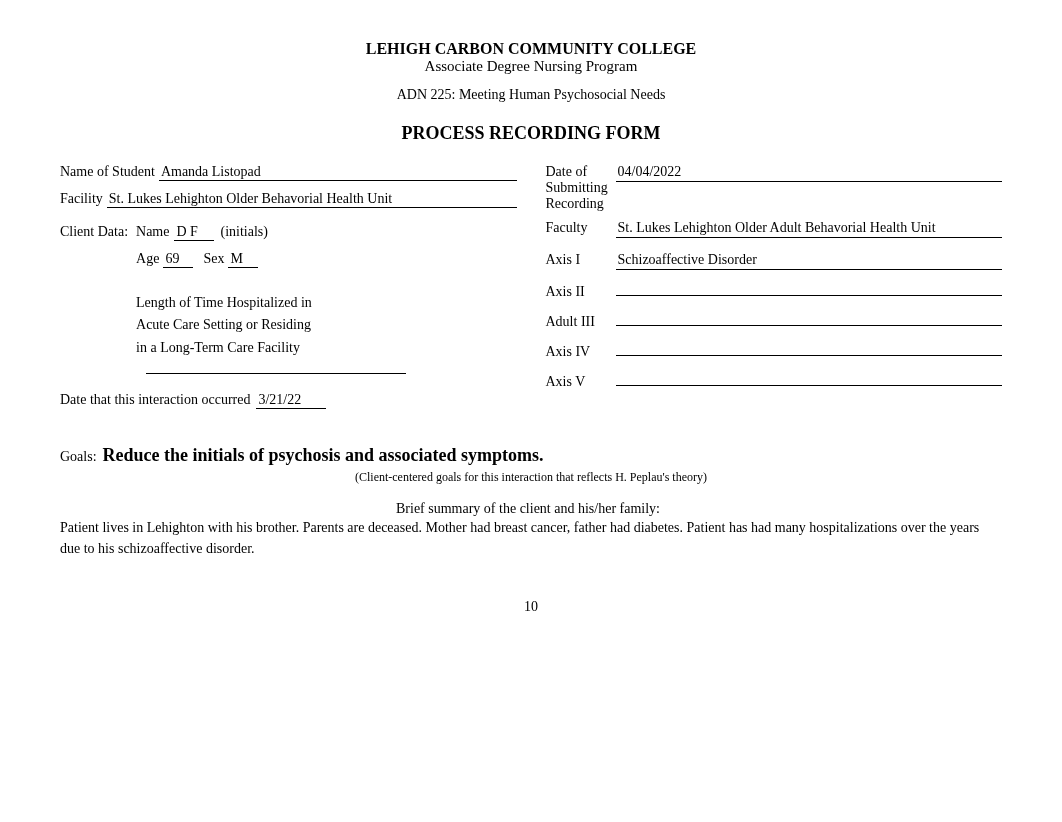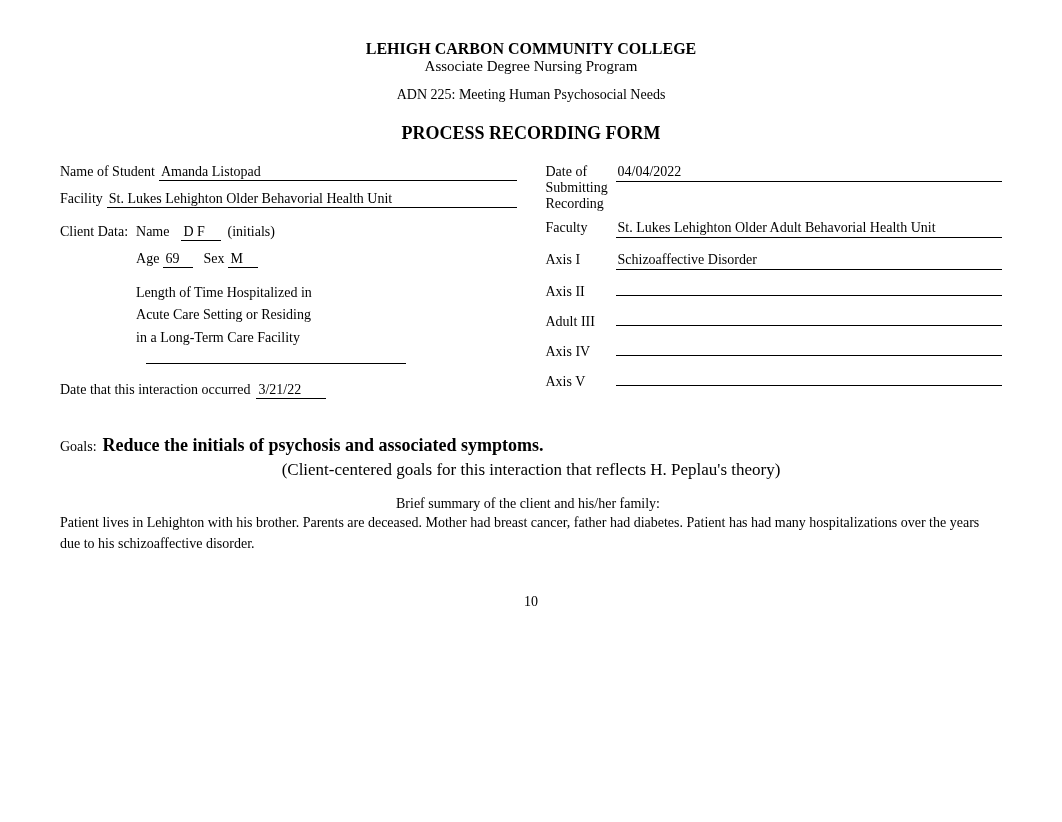--- a/index.html
+++ b/index.html
@@ -114,21 +114,21 @@
       font-size: 14px;
       margin-right: 6px;
       white-space: nowrap;
     }
     .goals-text {
       font-size: 18px;
       font-weight: bold;
     }
     .goals-subtext {
       text-align: center;
-      font-size: 17px;
+      font-size: 12px;
       margin-bottom: 10px;
     }
     .summary-row {
       display: flex;
       align-items: center;
       margin-bottom: 14px;
       flex-direction: column;
     }
     .summary-label {
       font-size: 14px;
@@ -178,25 +178,25 @@
     <div class="field-row">
       <span class="field-label">Facility</span>
       <span class="field-value">St. Lukes Lehighton Older Behavorial Health Unit</span>
     </div>
 
     <div style="margin-top: 16px; margin-bottom: 8px;">
       <div style="display:flex; align-items: flex-start;">
         <span class="client-data-label" style="white-space:nowrap; margin-right:8px;">Client Data:</span>
         <div>
           <div style="display:flex; align-items:baseline; margin-bottom: 10px;">
-            <span class="field-label" style="margin-right:12px;">Name</span>
+            <span class="field-label" style="margin-right:5px;">Name</span>
             <span class="inline-field-value" style="min-width:40px;">D F</span>
             <span class="field-label" style="margin-left:6px;">(initials)</span>
           </div>
-          <div style="display:flex; align-items:baseline; margin-bottom: 14px;">
+          <div style="display:flex; align-items:baseline; margin-bottom: 24px;">
             <span class="field-label" style="margin-right:4px;">Age</span>
             <span class="inline-field-value" style="min-width:30px;">69</span>
             <span class="field-label" style="margin-left:10px; margin-right:4px;">Sex</span>
             <span class="inline-field-value" style="min-width:30px;">M</span>
           </div>
           <div style="font-size:14px; line-height:1.6;">
             <span>Length of Time Hospitalized in<br>Acute Care Setting or Residing<br>in a Long-Term Care Facility</span>
           </div>
           <div class="hospitalized-line"></div>
         </div>

